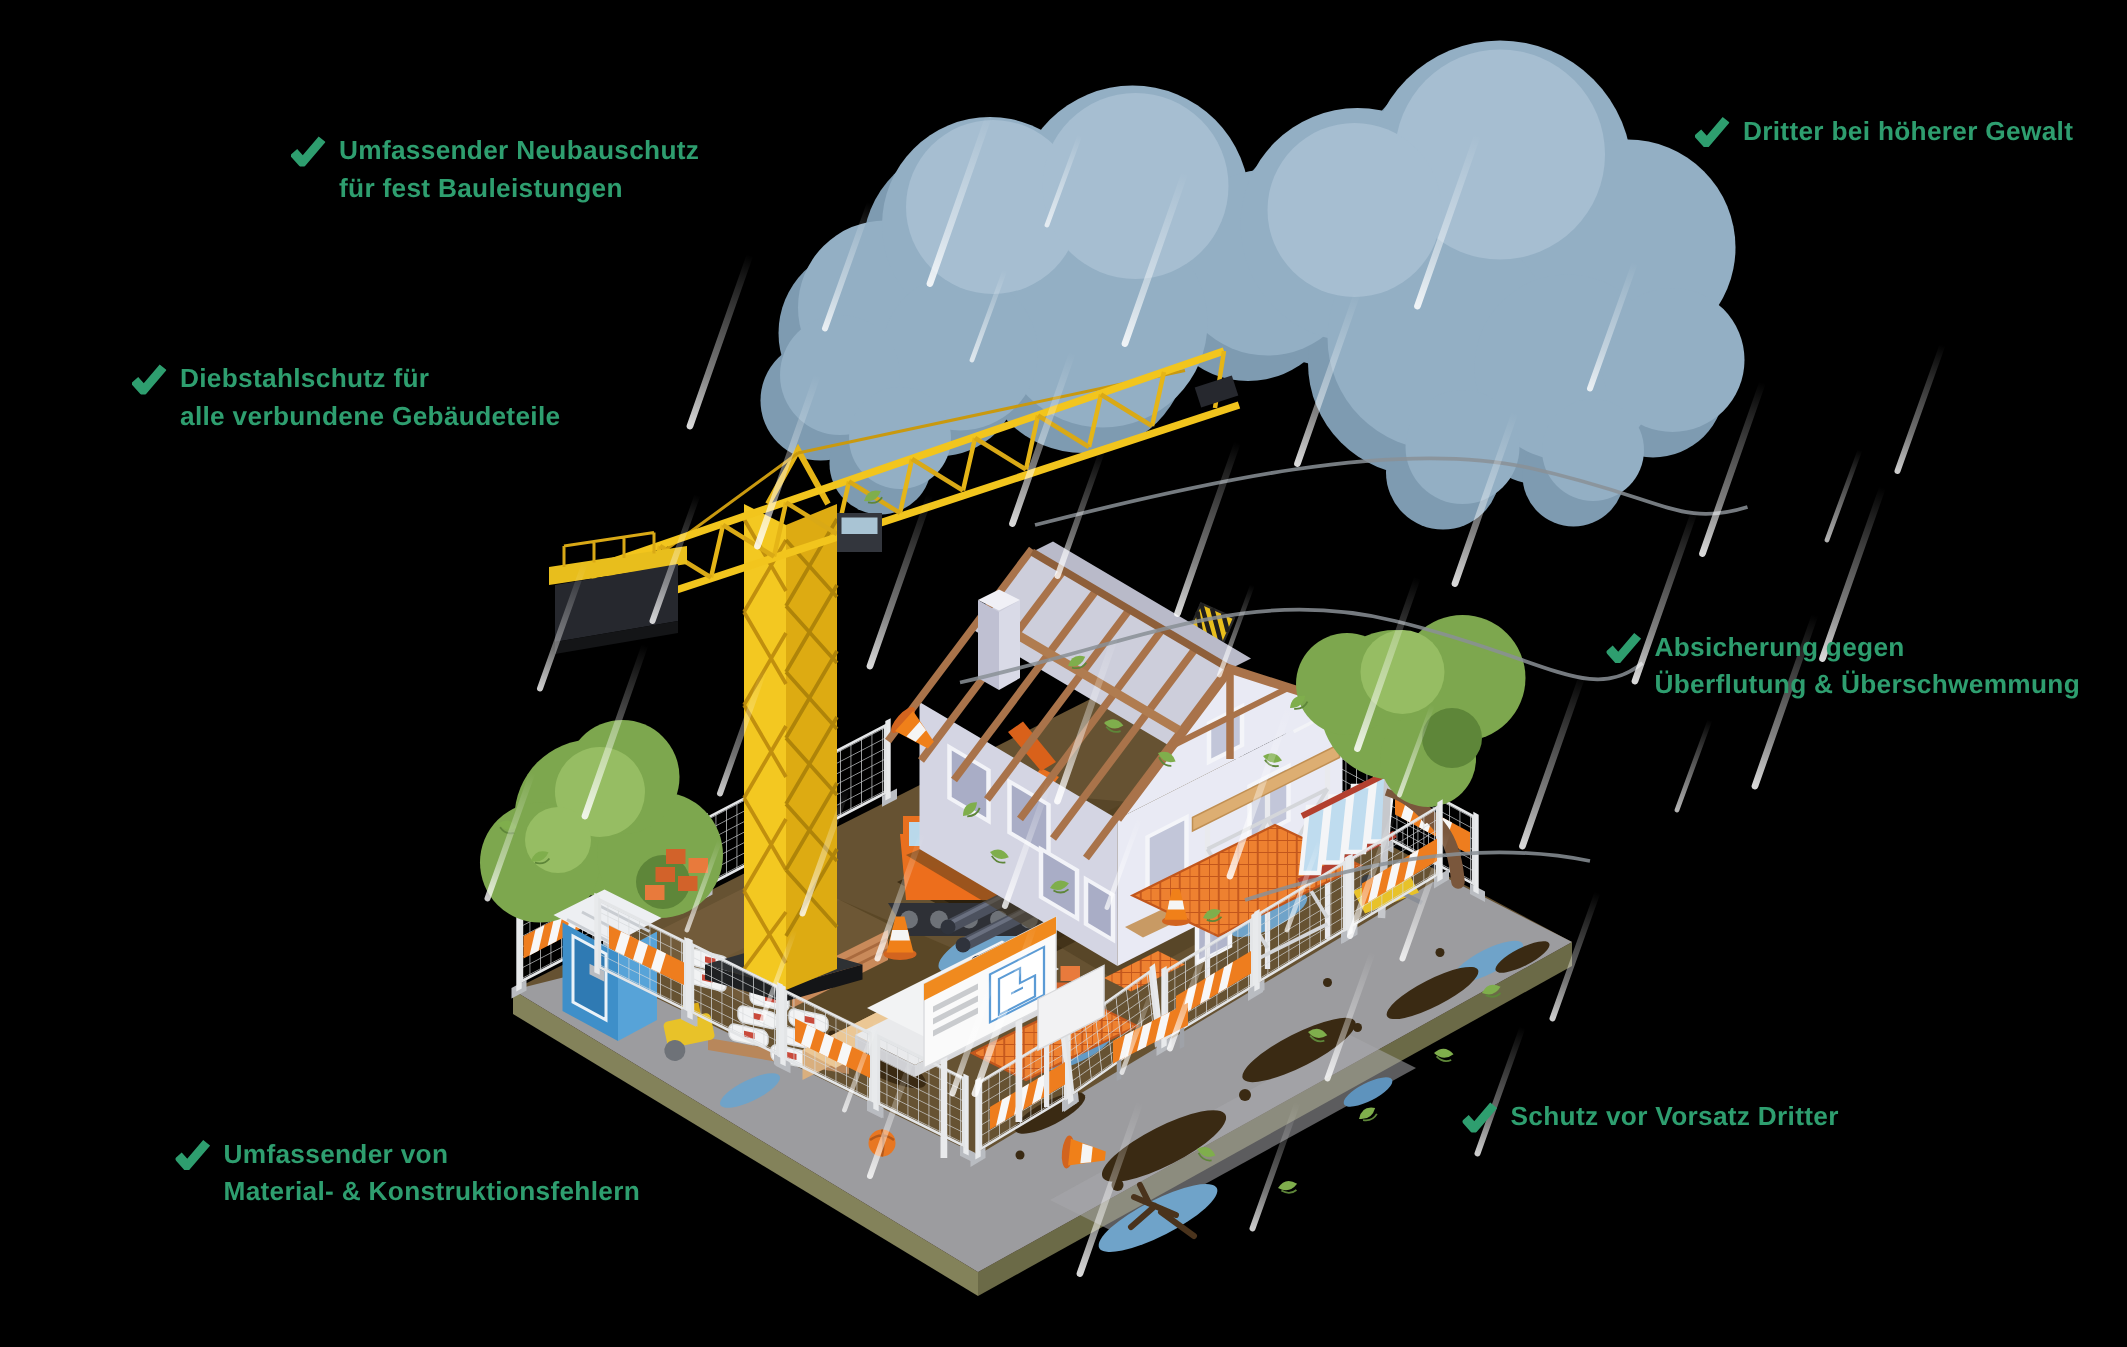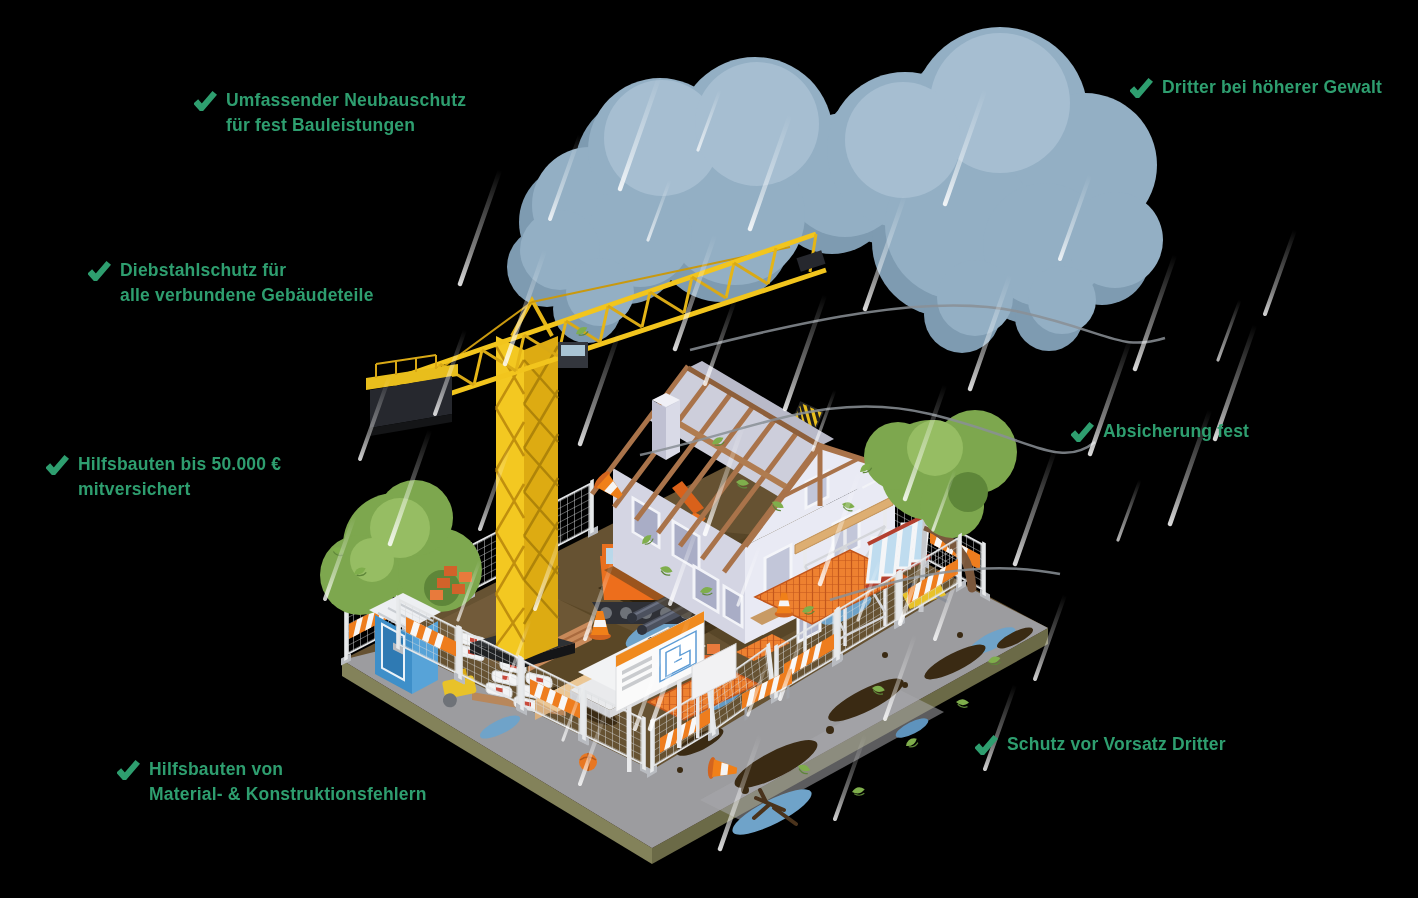--- a/index.html
+++ b/index.html
@@ -577,55 +577,47 @@
 
 <div class="label" style="left:1130px;top:75px">
   <svg class="check" width="23" height="21" viewBox="0 0 24 22">
     <polyline points="3,12 10,19 22,3" fill="none" stroke="#2E9E6F" stroke-width="6.5" transform="skewX(-6)"></polyline>
   </svg>
   <div class="lines">
     <div>Dritter bei höherer Gewalt</div>
   </div>
 </div>
 
-<div class="label" style="left:88px;top:258px">
+<div class="label" style="left:88px;top:240px">
   <svg class="check" width="23" height="21" viewBox="0 0 24 22">
     <polyline points="3,12 10,19 22,3" fill="none" stroke="#2E9E6F" stroke-width="6.5" transform="skewX(-6)"></polyline>
   </svg>
   <div class="lines">
     <div>Diebstahlschutz für</div>
     <div>alle verbundene Gebäudeteile</div>
   </div>
 </div>
 
-<div class="label" style="left:46px;top:452px">
-  <svg class="check" width="23" height="21" viewBox="0 0 24 22">
-    <polyline points="3,12 10,19 22,3" fill="none" stroke="#2E9E6F" stroke-width="6.5" transform="skewX(-6)"></polyline>
-  </svg>
-  <div class="lines">
-    <div>Hilfsbauten bis 50.000 €</div>
-    <div>mitversichert</div>
-  </div>
-</div>
 
 <div class="label" style="left:1071px;top:419px">
   <svg class="check" width="23" height="21" viewBox="0 0 24 22">
     <polyline points="3,12 10,19 22,3" fill="none" stroke="#2E9E6F" stroke-width="6.5" transform="skewX(-6)"></polyline>
   </svg>
   <div class="lines">
-    <div>Absicherung fest</div>
+    <div>Absicherung gegen</div>
+    <div>Überflutung &amp; Überschwemmung</div>
   </div>
 </div>
 
 <div class="label" style="left:117px;top:757px">
   <svg class="check" width="23" height="21" viewBox="0 0 24 22">
     <polyline points="3,12 10,19 22,3" fill="none" stroke="#2E9E6F" stroke-width="6.5" transform="skewX(-6)"></polyline>
   </svg>
   <div class="lines">
-    <div>Hilfsbauten von</div>
+    <div>Umfassender von</div>
     <div>Material- &amp; Konstruktionsfehlern</div>
   </div>
 </div>
 
 <div class="label" style="left:975px;top:732px">
   <svg class="check" width="23" height="21" viewBox="0 0 24 22">
     <polyline points="3,12 10,19 22,3" fill="none" stroke="#2E9E6F" stroke-width="6.5" transform="skewX(-6)"></polyline>
   </svg>
   <div class="lines">
     <div>Schutz vor Vorsatz Dritter</div>

